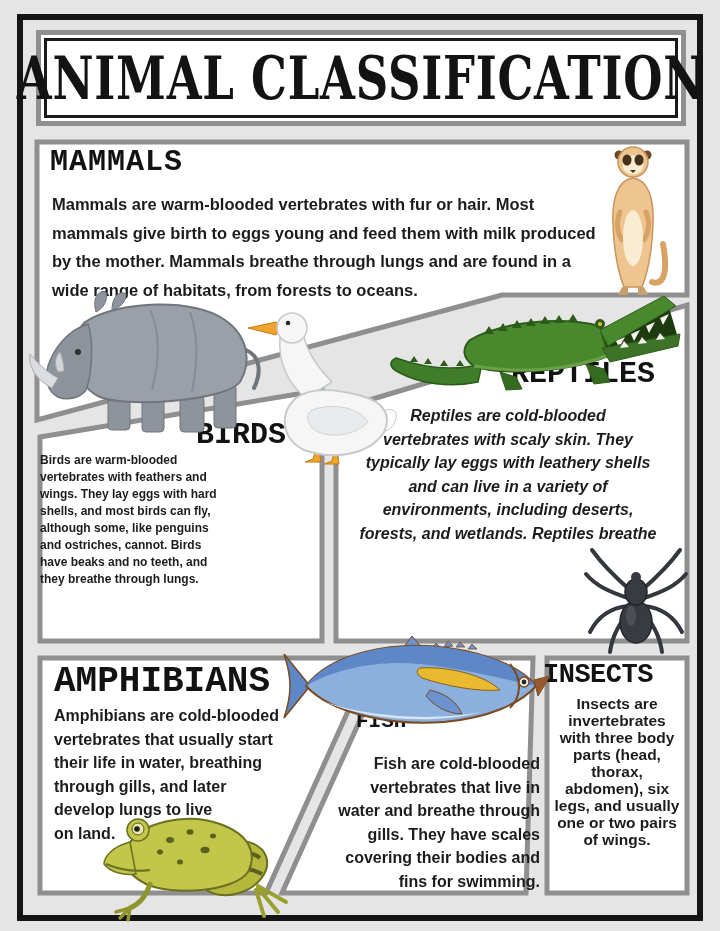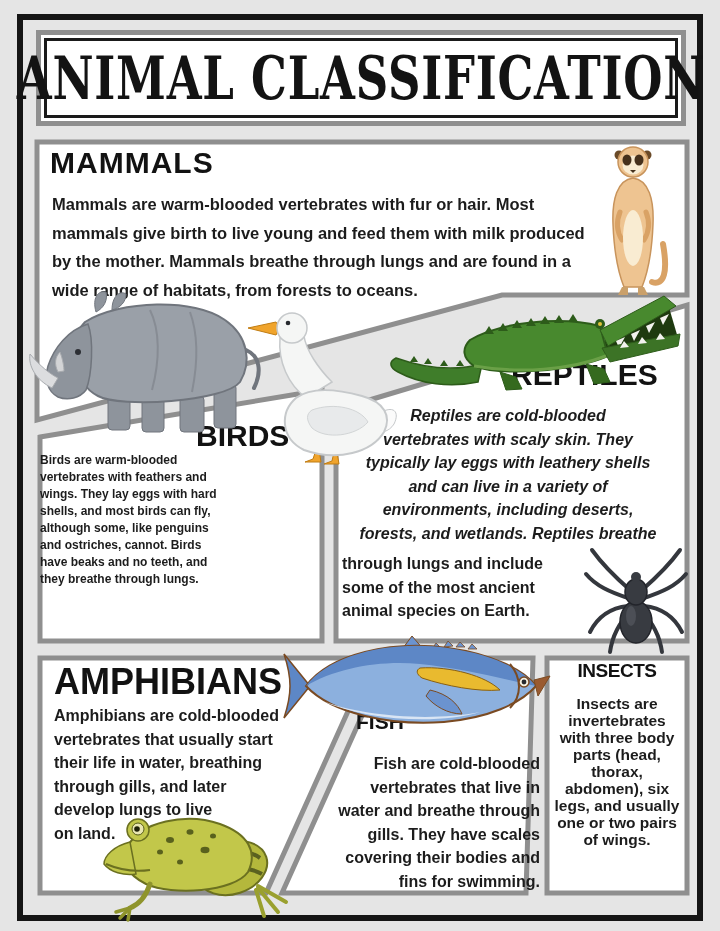--- a/index.html
+++ b/index.html
@@ -8,35 +8,35 @@
   .frame{position:absolute;left:17px;top:14px;width:686px;height:907px;
          border:6px solid #151515;box-sizing:border-box;}
   .titlebox{position:absolute;left:36px;top:30px;width:650px;height:96px;
             border:5px solid #8f8f8f;box-sizing:border-box;background:#fff;}
   .titlebox-inner{position:absolute;inset:3px;border:3px solid #1a1a1a;
                   display:flex;align-items:center;justify-content:center;overflow:visible;}
   .title{font-family:"DejaVu Serif",serif;font-weight:bold;font-size:60px;color:#131313;
          white-space:nowrap;transform:scaleX(0.75);letter-spacing:1px;}
   svg.layer{position:absolute;left:0;top:0;width:720px;height:931px;}
   .box{fill:#ffffff;stroke:#8f8f8f;stroke-width:5;}
-  .h{position:absolute;font-family:Liberation Sans, sans-serif;font-weight:bold;color:#121212;
+  .h{position:absolute;font-family:Liberation Mono, monospace;font-weight:bold;color:#121212;
      line-height:1.05;z-index:3;}
   .desc{position:absolute;font-weight:bold;color:#1c1c1c;white-space:pre-line;z-index:3;}
   .h-mammals{left:50px;top:147px;font-size:30px;letter-spacing:1px;}
   .d-mammals{left:52px;top:190px;width:580px;font-size:16.5px;line-height:28.5px;}
   .h-birds{left:196px;top:420px;font-size:30px;}
   .d-birds{left:40px;top:452px;width:278px;font-size:12px;line-height:17px;text-align:left;}
   .h-reptiles{left:511px;top:359px;font-size:30px;}
   .d-reptiles1{left:330px;top:404px;width:356px;font-size:16px;line-height:23.5px;text-align:center;font-style:italic;}
   .d-reptiles2{left:342px;top:552px;width:260px;font-size:16px;line-height:23.5px;}
   .h-amphibians{left:54px;top:663px;font-size:36px;}
   .d-amphibians{left:54px;top:704px;width:272px;font-size:16px;line-height:23.5px;}
   .h-fish{left:356px;top:711px;font-size:21px;}
   .d-fish{left:292px;top:752px;width:248px;font-size:16px;line-height:23.5px;text-align:right;}
-  .h-insects{left:543px;top:661px;width:148px;font-size:19px;text-align:center;letter-spacing:-0.5px;}
+  .h-insects{left:543px;top:661px;width:148px;font-size:27px;letter-spacing:-0.5px;}
   .d-insects{left:547px;top:695px;width:140px;font-size:15.5px;line-height:17px;text-align:center;}
   .animal{z-index:4;pointer-events:none;}
 </style>
 </head>
 <body>
 
 <div class="poster">
 
   <div class="frame"></div>
 
@@ -50,44 +50,41 @@
     <polygon class="box" points="37,142 687,142 687,295 502,295 37,420"></polygon>
     <polygon class="box" points="40,437 322,390 322,641 40,641"></polygon>
     <polygon class="box" points="336,410 687,305 687,641 336,641"></polygon>
     <polygon class="box" points="40,658 372,658 266,893 40,893"></polygon>
     <polygon class="box" points="388,658 533,658 526,893 282,893"></polygon>
     <polygon class="box" points="547,658 687,658 687,893 547,893"></polygon>
   </svg>
 
   <div class="h h-mammals">MAMMALS</div>
   <div class="desc d-mammals">Mammals are warm-blooded vertebrates with fur or hair. Most
-mammals give birth to live young and feed them with milk produced
+mammals give birth to eggs young and feed them with milk produced
 by the mother. Mammals breathe through lungs and are found in a
 wide range of habitats, from forests to oceans.</div>
 
   <div class="h h-birds">BIRDS</div>
   <div class="desc d-birds">Birds are warm-blooded
 vertebrates with feathers and
 wings. They lay eggs with hard
 shells, and most birds can fly,
 although some, like penguins
 and ostriches, cannot. Birds
 have beaks and no teeth, and
 they breathe through lungs.</div>
 
   <div class="h h-reptiles">REPTILES</div>
   <div class="desc d-reptiles1">Reptiles are cold-blooded
 vertebrates with scaly skin. They
 typically lay eggs with leathery shells
 and can live in a variety of
 environments, including deserts,
 forests, and wetlands. Reptiles breathe</div>
-  <div class="desc d-reptiles2">through lungs and include
-some of the most ancient
-animal species on Earth.</div>
 
   <div class="h h-amphibians">AMPHIBIANS</div>
   <div class="desc d-amphibians">Amphibians are cold-blooded
 vertebrates that usually start
 their life in water, breathing
 through gills, and later
 develop lungs to live
 on land.</div>
 
   <div class="h h-fish">FISH</div>

